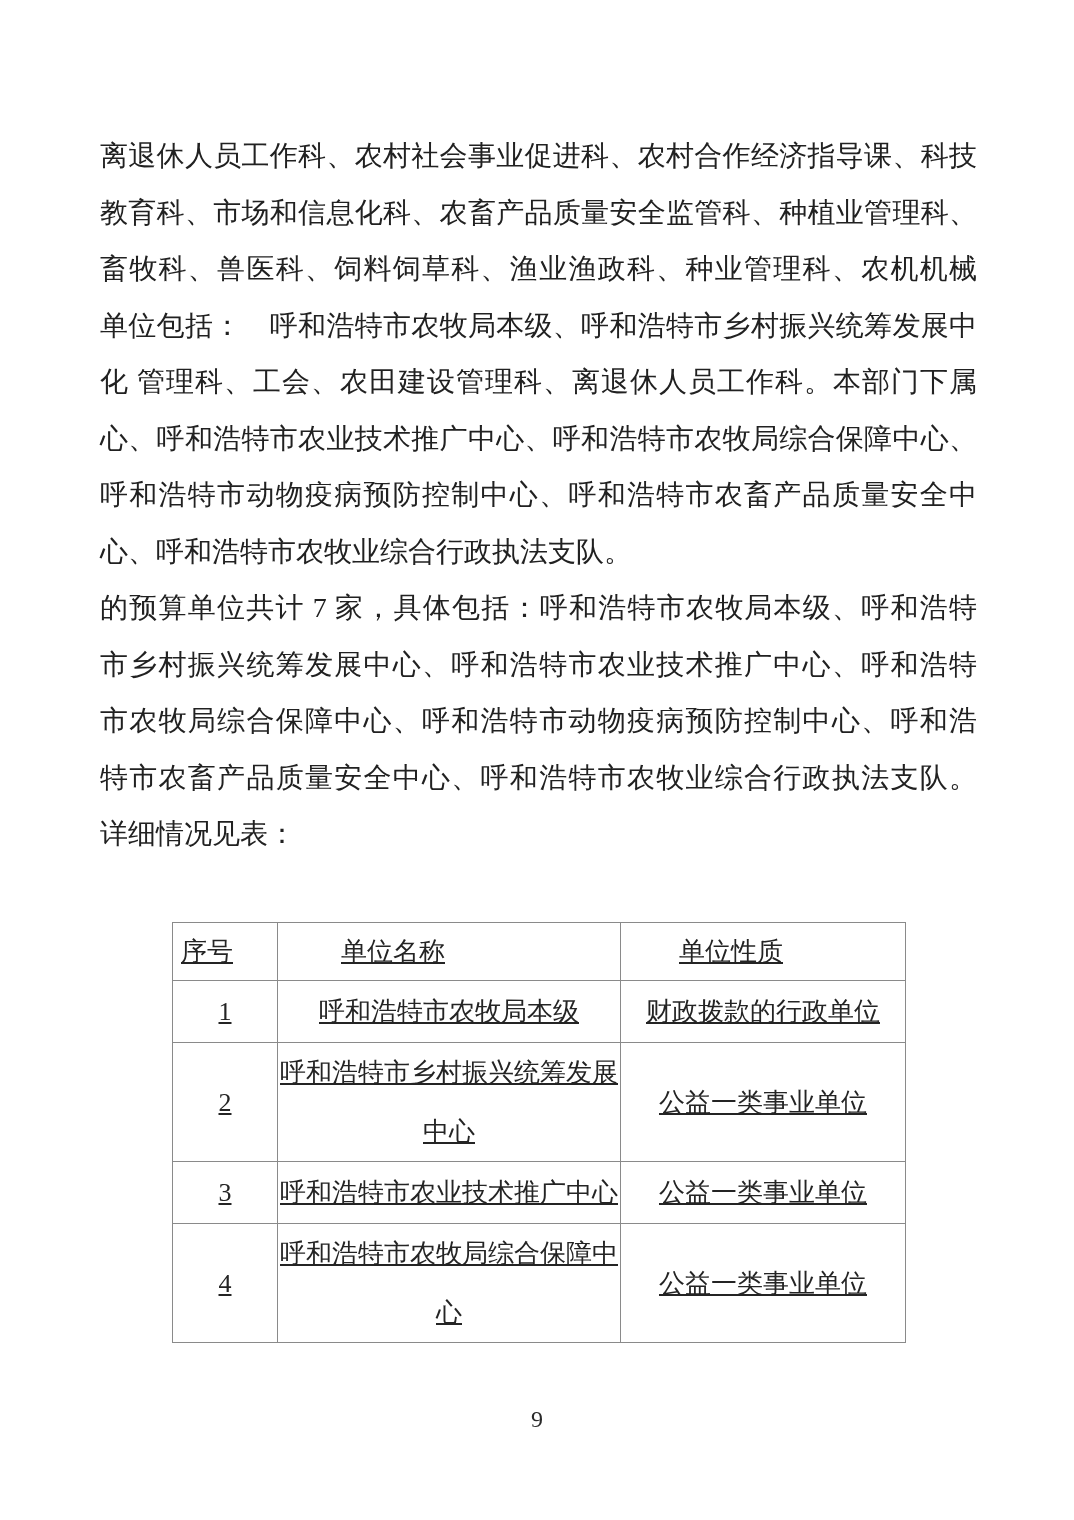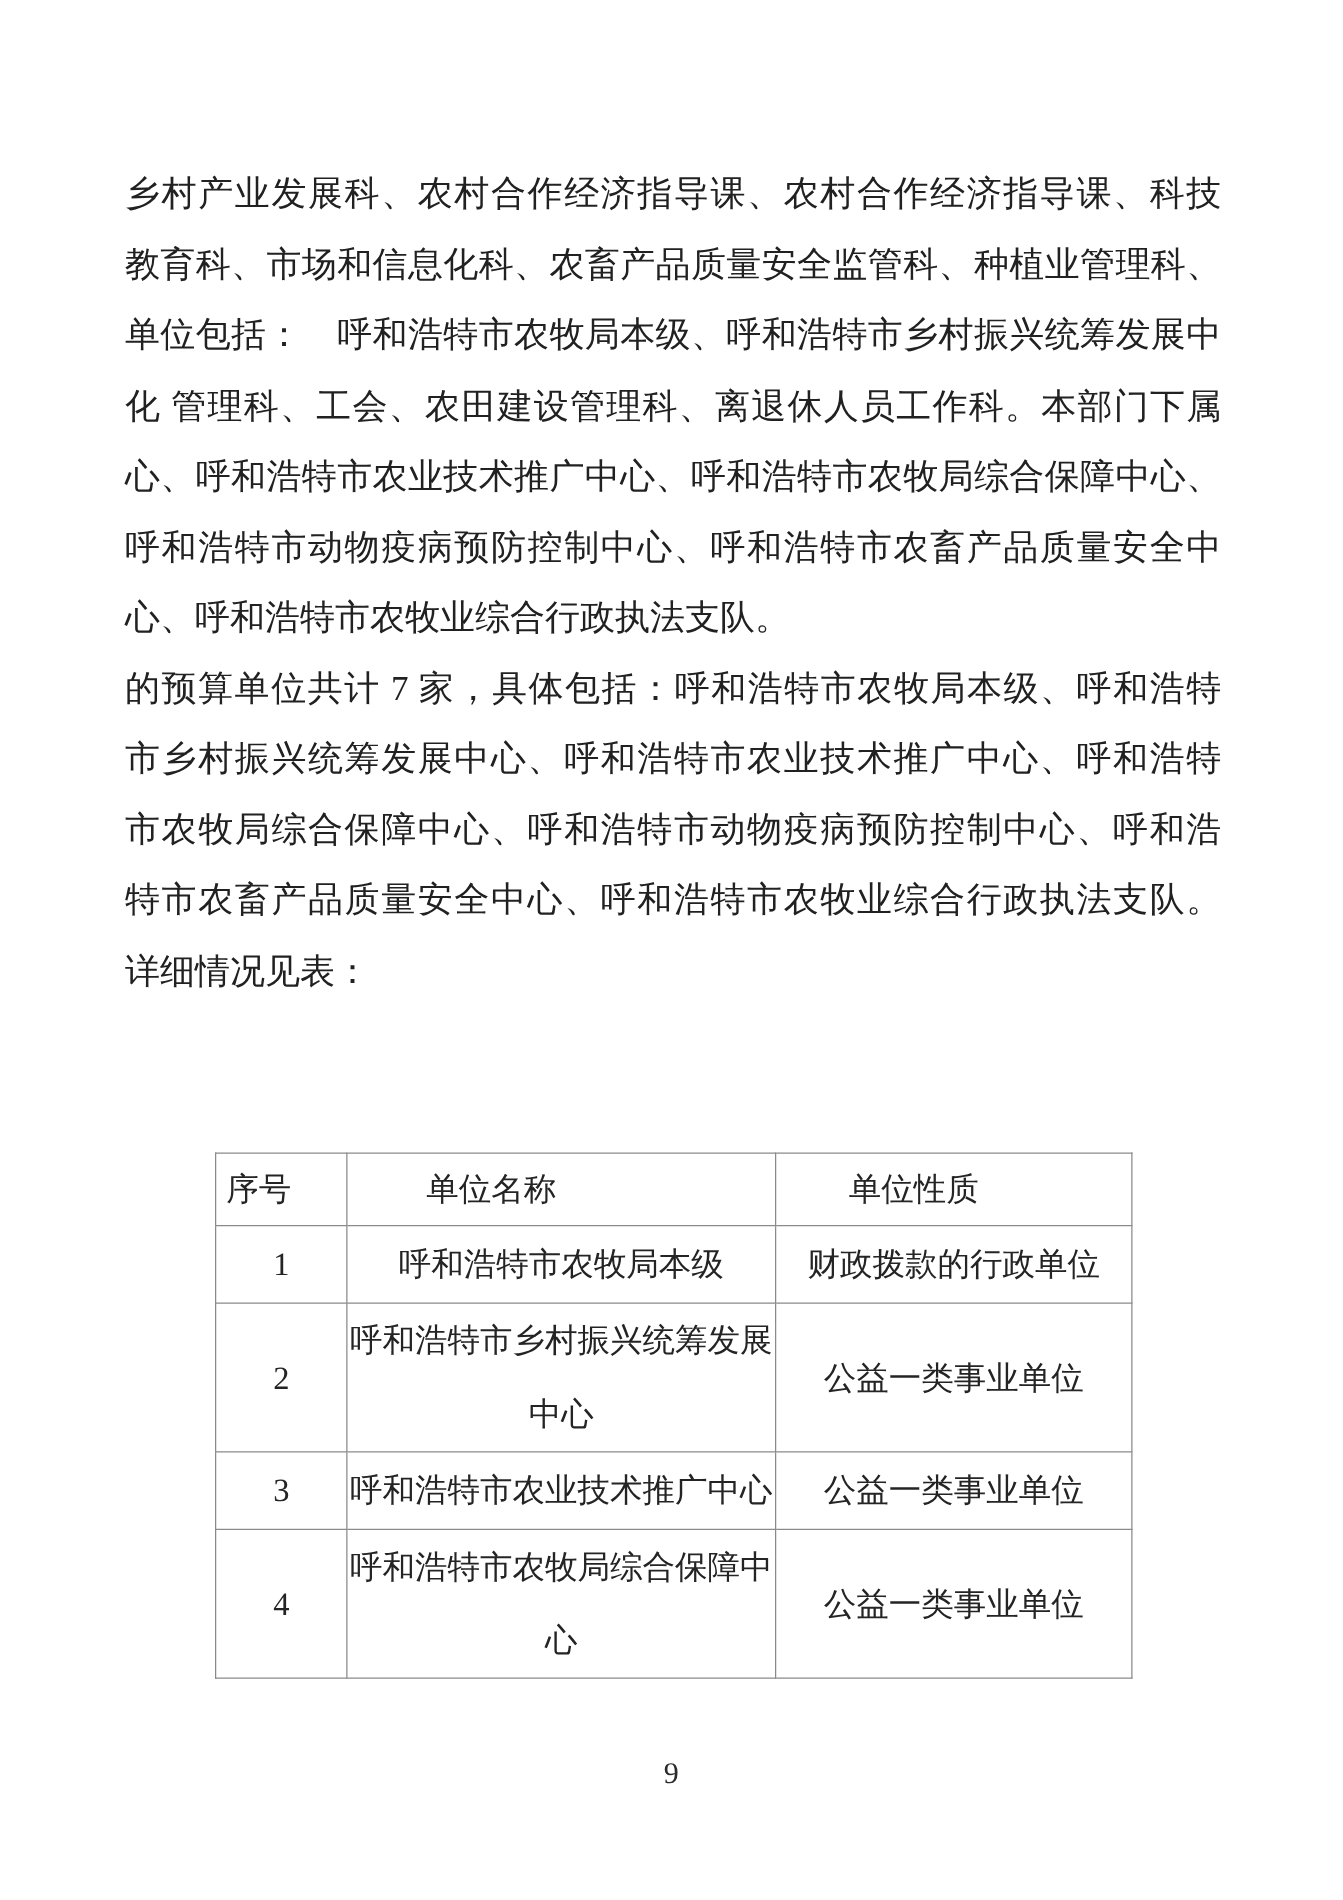--- a/index.html
+++ b/index.html
@@ -32,20 +32,21 @@
 
   .units-table {
     position: absolute;
     left: 172px;
     top: 922px;
     width: 733px;
     border-collapse: collapse;
     table-layout: fixed;
     font-size: 26px;
     color: #242424;
+    text-decoration: underline;
   }
   .units-table th, .units-table td {
     border: 1px solid #8a8a8a;
     font-weight: normal;
     text-align: center;
     vertical-align: middle;
     padding: 0;
     line-height: 59px;
     white-space: pre-line;
     overflow: hidden;
@@ -70,22 +71,23 @@
     color: #2a2a2a;
   }
 </style>
 </head>
 <body>
 
 <div class="page">
 
   <div class="body-text">
     <div class="paragraph">
-        <div class="line">乡村产业发展科、农村合作经济指导课、农村合作经济指导课、科技</div>
+        <div class="line">离退休人员工作科、农村社会事业促进科、农村合作经济指导课、科技</div>
         <div class="line">教育科、市场和信息化科、农畜产品质量安全监管科、种植业管理科、</div>
+        <div class="line">畜牧科、兽医科、饲料饲草科、渔业渔政科、种业管理科、农机机械</div>
         <div class="line">单位包括：　呼和浩特市农牧局本级、呼和浩特市乡村振兴统筹发展中</div>
         <div class="line">化 管理科、工会、农田建设管理科、离退休人员工作科。本部门下属</div>
         <div class="line">心、呼和浩特市农业技术推广中心、呼和浩特市农牧局综合保障中心、</div>
         <div class="line">呼和浩特市动物疫病预防控制中心、呼和浩特市农畜产品质量安全中</div>
         <div class="line no-stretch">心、呼和浩特市农牧业综合行政执法支队。</div>
       </div>
     <div class="paragraph">
         <div class="line">的预算单位共计 7 家，具体包括：呼和浩特市农牧局本级、呼和浩特</div>
         <div class="line">市乡村振兴统筹发展中心、呼和浩特市农业技术推广中心、呼和浩特</div>
         <div class="line">市农牧局综合保障中心、呼和浩特市动物疫病预防控制中心、呼和浩</div>

